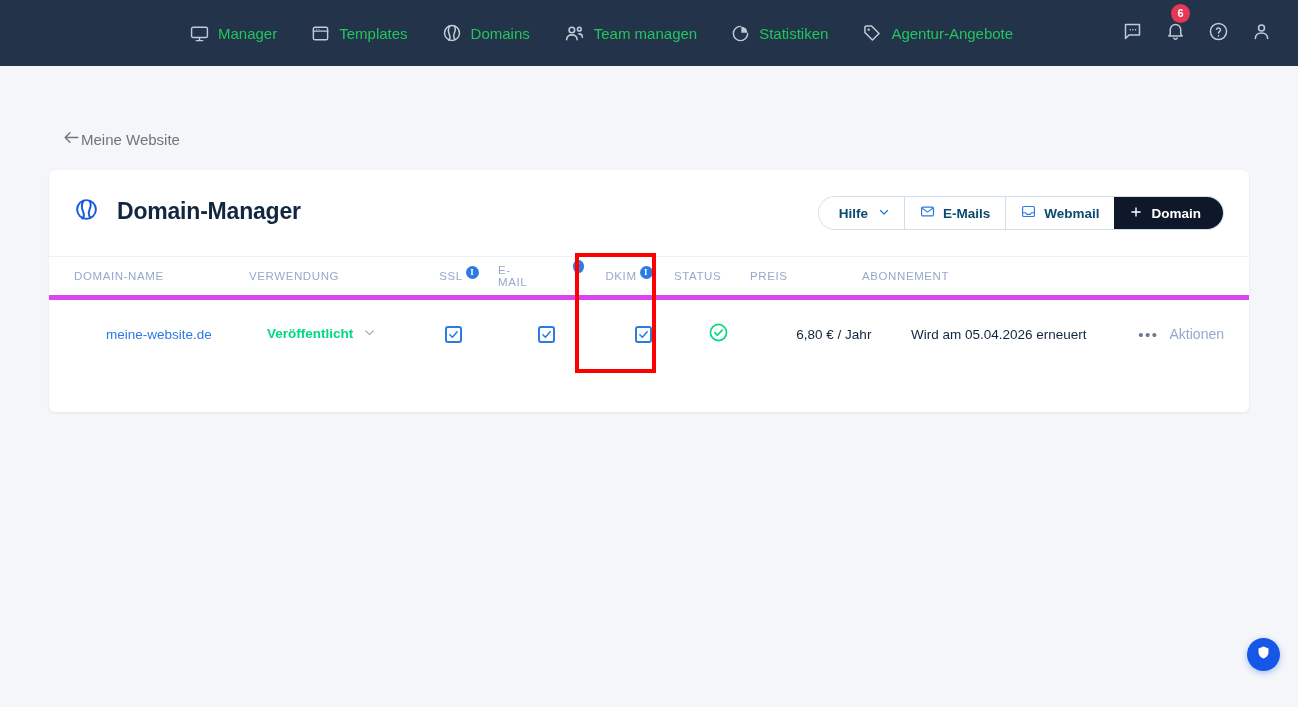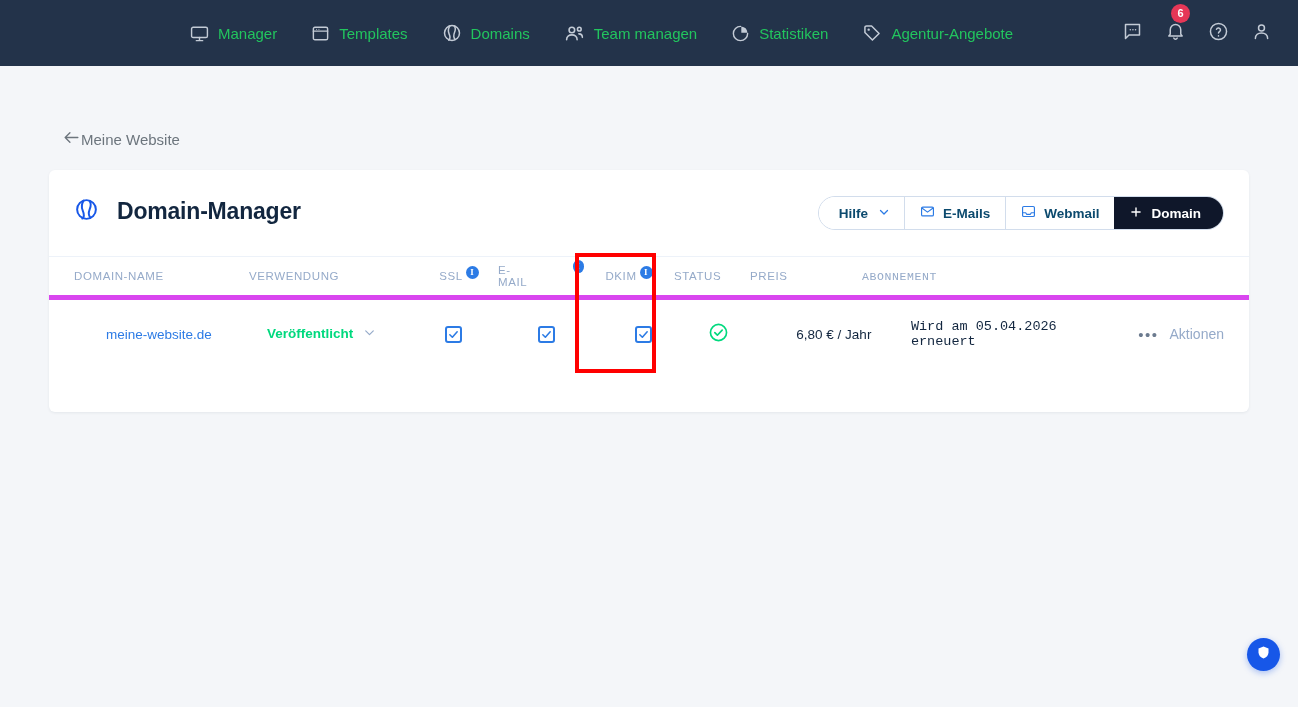--- a/index.html
+++ b/index.html
@@ -113,21 +113,21 @@
   .td { font-size: 13.5px; color: #12263f; display: flex; align-items: center; margin-left: 32px; }
 
   
   .c-domain { width: 175px; }
   .c-use    { width: 171px; }
   .c-ssl    { width: 78px; justify-content: center; }
   .c-email  { width: 86px; justify-content: center; gap: 38px; }
   .c-dkim   { width: 90px; justify-content: center; }
   .c-status { width: 76px; }
   .c-preis  { width: 112px; }
-  .c-abo    { width: 265px; font-family: Liberation Mono, monospace; }
+  .c-abo    { width: 265px; }
   .c-act    { flex: 1; display: flex; justify-content: flex-end; }
 
   .c-ssl.th, .c-email.th, .c-dkim.th { justify-content: center; }
 
   .info-badge {
     width: 13px; height: 13px; border-radius: 50%;
     background: #2c7be5; color: #fff;
     font-size: 9px; font-weight: bold;
     display: inline-flex; align-items: center; justify-content: center;
     line-height: 1; position: relative; top: -4px;

